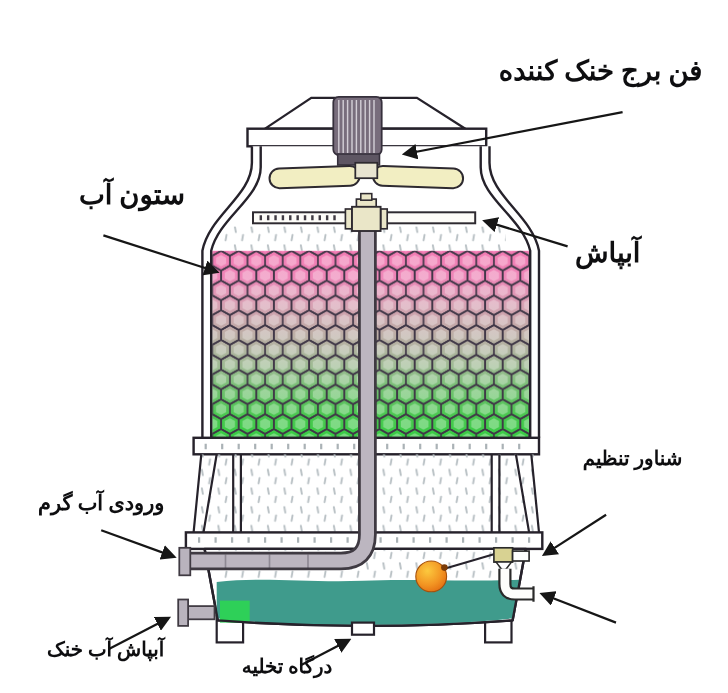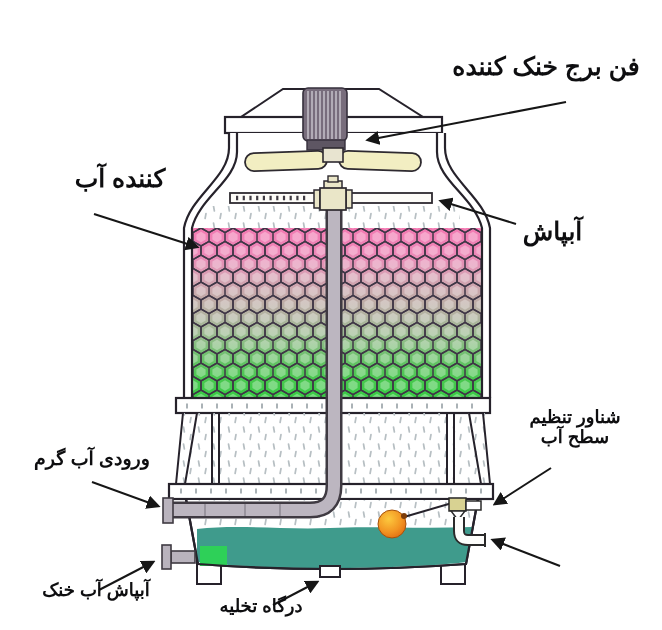--- a/index.html
+++ b/index.html
@@ -1,17 +1,17 @@
 <!DOCTYPE html>
 <html lang="fa"><head>
 <meta charset="utf-8">
 <style>
   html,body{margin:0;padding:0;background:#ffffff;}
   .stage{position:relative;width:662px;height:630px;background:#ffffff;overflow:hidden;
-         font-family:Liberation Sans, sans-serif;}
+         font-family:Liberation Serif, serif;}
   .stage svg{position:absolute;left:0;top:0;}
   .lbl{position:absolute;font-weight:bold;color:#0e0e10;direction:rtl;text-align:center;
        white-space:nowrap;line-height:1.12;}
   .lbl span{display:block;}
   .f25{font-size:25px;}
   .f23{font-size:18px;}
   .f22{font-size:19px;}
 </style>
 </head>
 <body>
@@ -167,27 +167,26 @@
     <path d="M551 468 L495 504" marker-end="url(#ah)"></path>
     <path d="M560 566 L493 540" marker-end="url(#ah)"></path>
     <path d="M92 482 L158 506" marker-end="url(#ah)"></path>
     <path d="M99 590 L153 562" marker-end="url(#ah)"></path>
     <path d="M273 605 L317 582" marker-end="url(#ah)"></path>
   </g>
 </svg>
 
 <div class="lbl f25" style="left:428px;top:52px;width:236px;">فن برج خنک کننده</div>
 
-<div class="lbl f25" style="left:55px;top:164px;width:130px;">کننده آب</div>
+<div class="lbl f25" style="left:55px;top:164px;width:130px;">ستون آب</div>
 
 <div class="lbl f25" style="left:505px;top:217px;width:95px;">آبپاش</div>
 
 <div class="lbl f23" style="left:492px;top:407px;width:166px;">
   <span>شناور تنظیم</span>
-  <span>سطح آب</span>
 </div>
 
 <div class="lbl f22" style="left:22px;top:448px;width:140px;">ورودی آب گرم</div>
 
 <div class="lbl f23" style="left:507px;top:538px;width:145px;">
 </div>
 
 <div class="lbl f23" style="left:12px;top:580px;width:168px;">آبپاش آب خنک</div>
 
 <div class="lbl f23" style="left:190px;top:596px;width:142px;text-align:center;">درگاه تخلیه</div>

